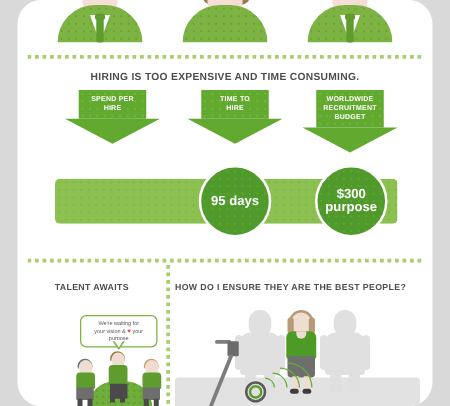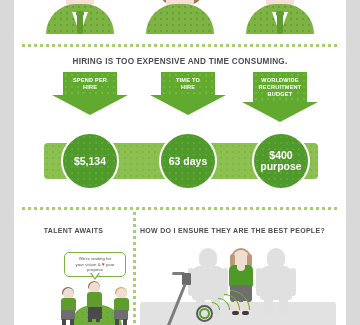--- a/index.html
+++ b/index.html
@@ -3,21 +3,21 @@
 <meta charset="utf-8">
 <style>
   html,body{margin:0;padding:0;}
   body{
     width:360px;height:325px;overflow:hidden;
     background:#d9d9d9;
     font-family:"Liberation Sans", sans-serif;
   }
   .page{
     position:absolute;left:14px;top:0;width:332px;height:325px;
-    background:#ffffff;overflow:hidden;
+    background:#ffffff;overflow:hidden;border-radius:19px;
   }
 
   
   .top-strip{position:absolute;left:0;top:0;width:332px;height:42px;}
   .person-top{position:absolute;bottom:8px;}
   .pt-body{
     position:absolute;bottom:0;left:0;width:68px;height:30px;
     background:#7cb342;
     border-radius:34px 34px 0 0;
     background-image:radial-gradient(#6aa038 0.8px, transparent 0.9px);
@@ -215,31 +215,28 @@
     <div class="arrow-box">
       <div>WORLDWIDE</div>
       <div>RECRUITMENT</div>
       <div>BUDGET</div>
     </div>
     <div class="arrow-tip"></div>
   </div>
 
   <div class="band"></div>
 
-  <div class="circle" style="left:47px;top:132px;">
-    <span>$5,134</span>
-  </div>
 
   <div class="circle" style="left:145px;top:132px;">
-    <span>63 days</span>
+    <span>95 days</span>
   </div>
 
   <div class="circle" style="left:238px;top:132px;">
     <div>
-      <div>$400</div>
+      <div>$300</div>
       <div>purpose</div>
     </div>
   </div>
 
   <div class="dots-h" style="top:207px;"></div>
   <div class="dots-v" style="left:119px;top:212px;height:113px;"></div>
 
   <div class="sub-title" style="left:0;top:227px;width:119px;text-align:center;">TALENT AWAITS</div>
 
   <div class="bubble">

